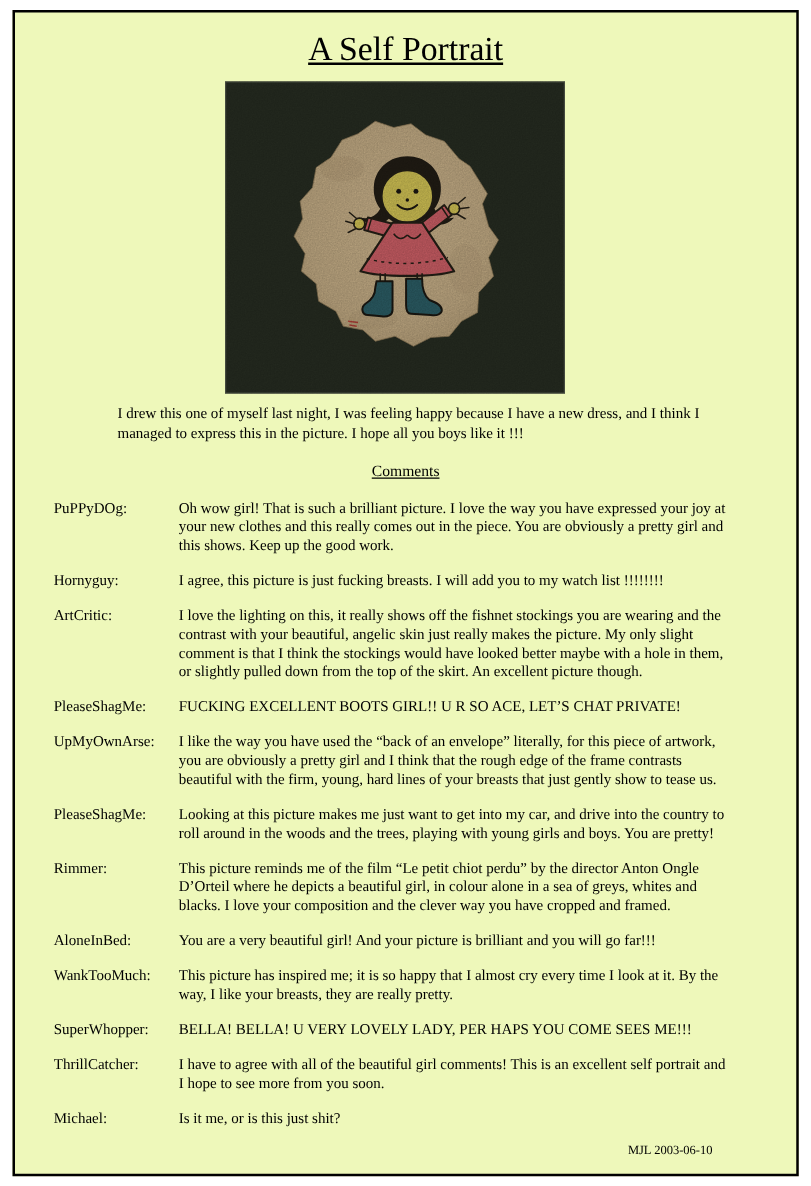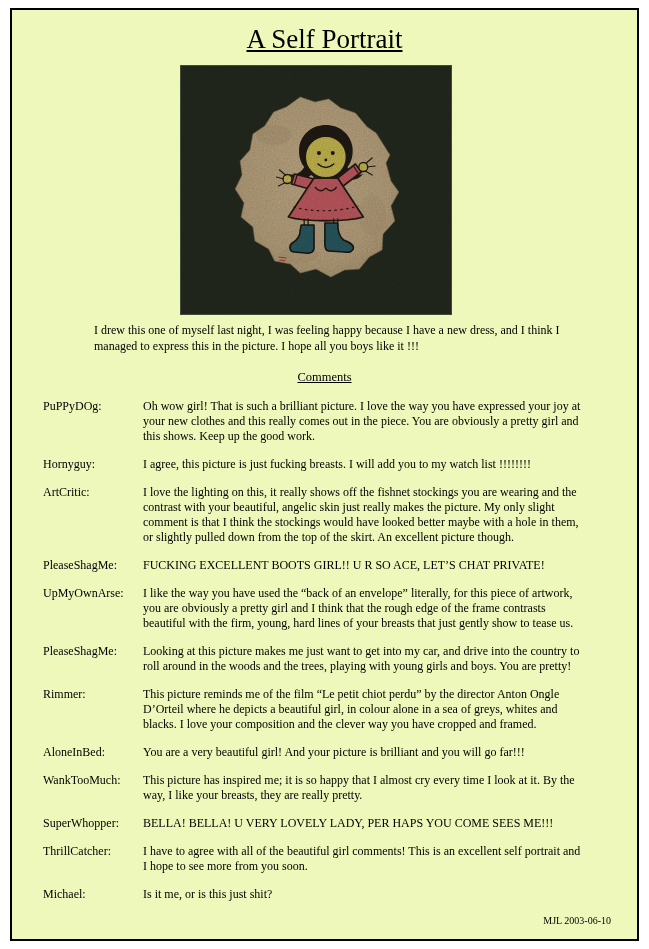--- a/index.html
+++ b/index.html
@@ -51,21 +51,21 @@
   .comment-row {
     display:grid;
     grid-template-columns:100px 440px;
     margin-bottom:13px;
     font-size:12px;
     line-height:15px;
   }
   .comment-author { white-space:nowrap; }
   .footer-note {
     text-align:right;
-    padding-right:26px;
+    padding-right:67px;
     font-size:10px;
     margin-top:0px;
   }
 </style>
 </head>
 <body>
 
 <div class="frame">
 
   <h1 class="page-title"><span>A Self Portrait</span></h1>

